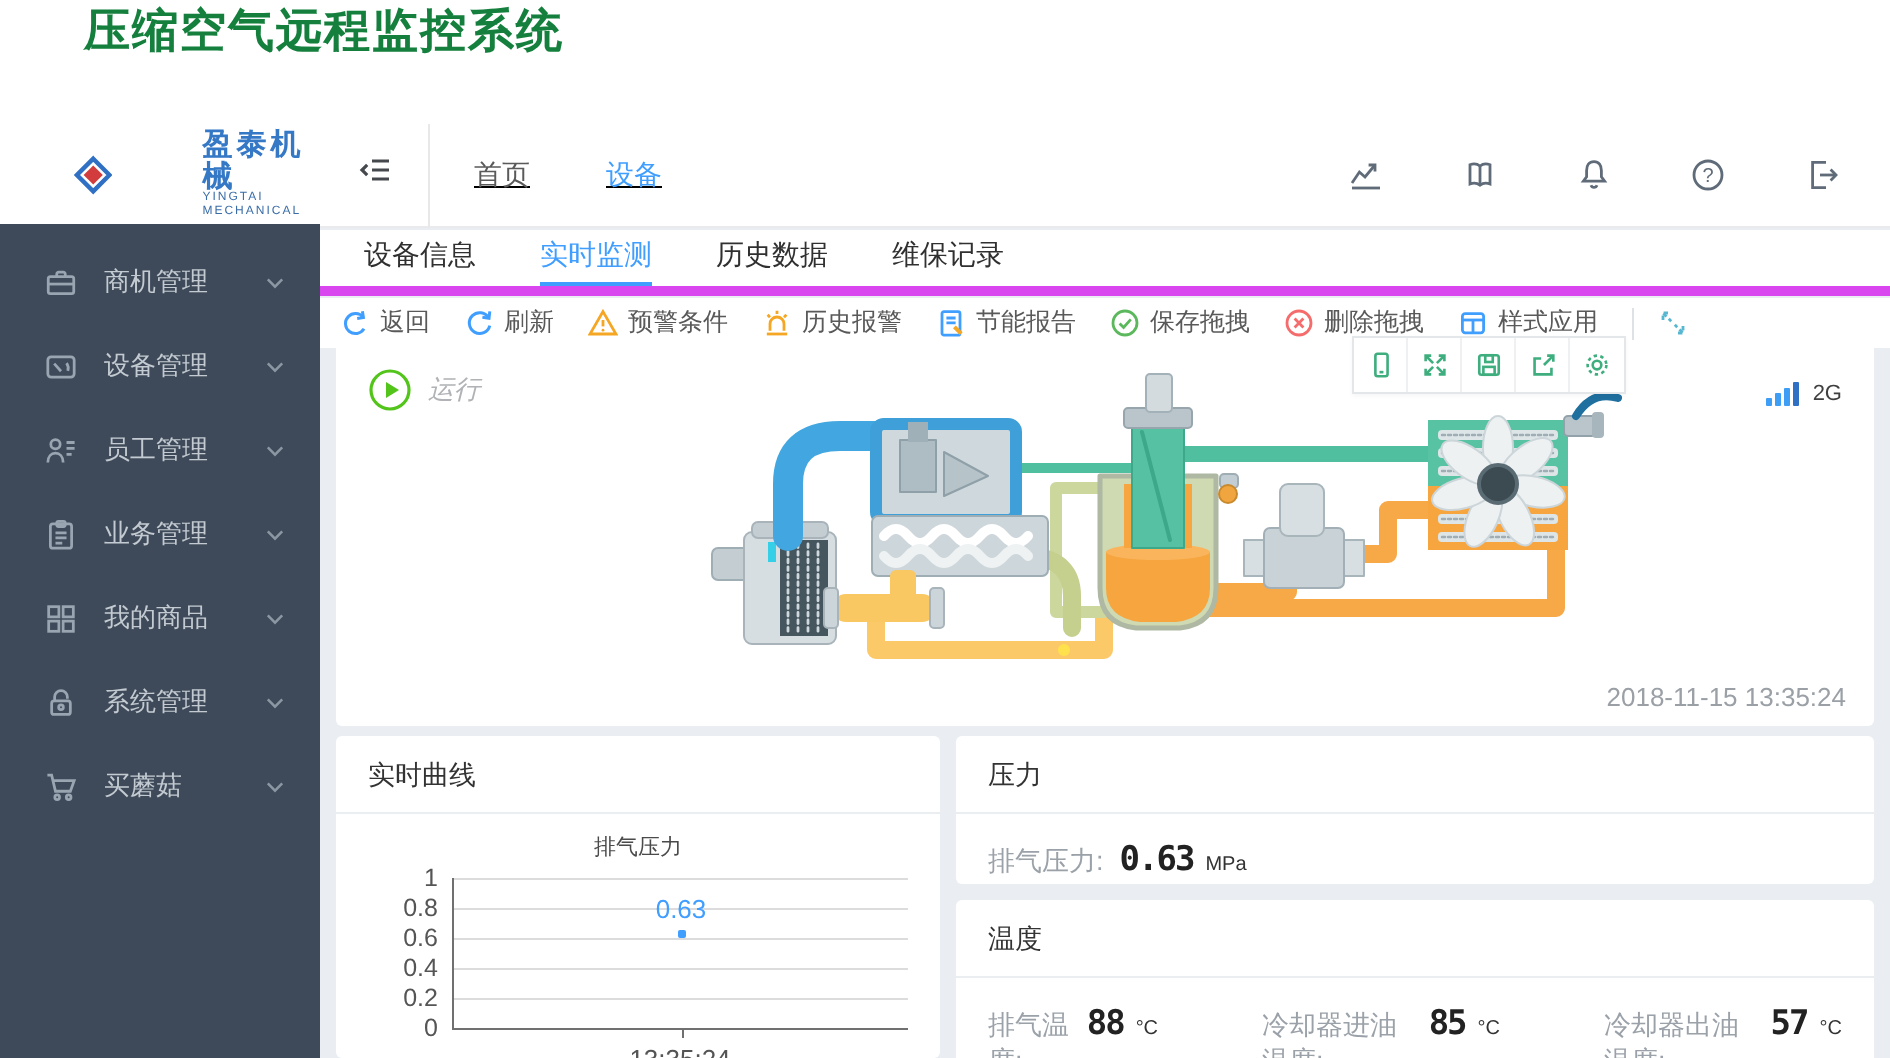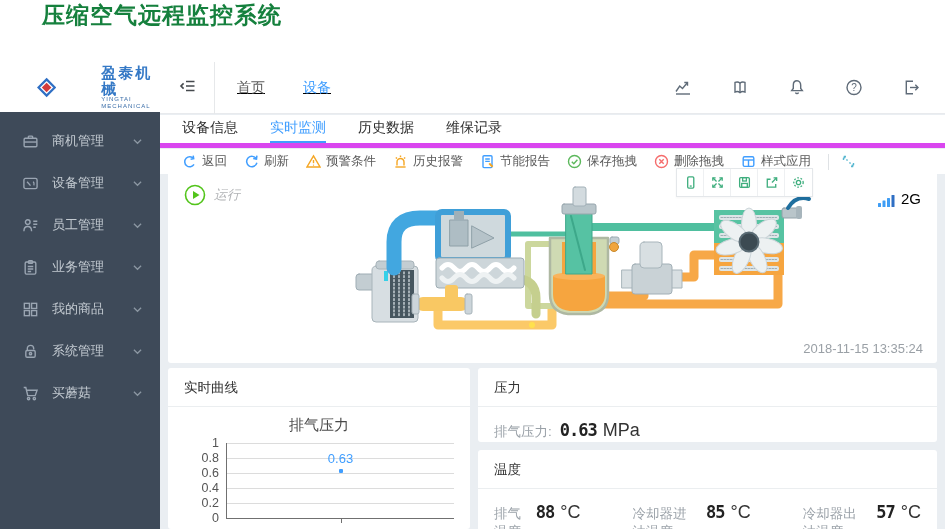--- a/index.html
+++ b/index.html
@@ -33,58 +33,58 @@
   .crumb { font-size:14px; margin-left:22px; cursor:pointer; }
   .crumb.home { color:#5a5a5a; }
   .crumb.current { color:#409eff; margin-left:38px; }
   .nav-right { margin-left:auto; display:flex; align-items:center; gap:37px; padding-right:24px; }
   .nav-icon { cursor:pointer; display:block; }
 
   .tabs-row { position:absolute; left:0; top:53px; width:100%; height:33px; background:#fff; border-bottom:5px solid #d946ef; display:flex; align-items:stretch; padding-left:22px; }
   .tab { font-size:14px; color:#303030; display:flex; align-items:center; margin-right:32px; cursor:pointer; border-bottom:2px solid transparent; }
   .tab.active { color:#409eff; border-bottom-color:#409eff; }
 
-  .toolbar-row { position:absolute; left:0; top:87px; width:100%; height:25px; background:#fff; display:flex; align-items:center; padding-left:22px; }
+  .toolbar-row { position:absolute; left:0; top:87px; width:100%; height:25px; background:#fff; display:flex; align-items:center; padding-left:10px; }
   .tool-btn { display:flex; align-items:center; margin-right:17px; cursor:pointer; }
   .tool-btn svg { display:block; margin-right:5px; }
   .tool-label { font-size:12.5px; color:#595959; }
   .tool-divider { width:1px; height:16px; background:#dfe2e5; margin:0 12px 0 0; }
   .expand-tool { cursor:pointer; }
   .expand-tool svg { display:block; }
 
   
   .mini-toolbar { position:absolute; left:516px; top:106px; height:29px; background:#fff; border:1px solid #e4e7ea; display:flex; z-index:5; box-shadow:0 1px 2px rgba(0,0,0,.04); }
   .mini-cell { width:27px; height:27px; display:flex; align-items:center; justify-content:center; border-right:1px solid #eef0f2; cursor:pointer; }
   .mini-cell:last-child { border-right:none; }
 
   
   .diagram-card { position:absolute; left:8px; top:108px; width:769px; height:193px; background:#fff; border-radius:3px; }
   .run-status { position:absolute; left:16px; top:14px; display:flex; align-items:center;font-style:italic; }
   .run-label { margin-left:8px; font-size:13px; color:#b0b2b5; }
   .signal { position:absolute; right:16px; top:20px; display:flex; align-items:flex-end; }
-  .signal-label { font-size:15px; color:#000000; margin-left:5px; }
+  .signal-label { font-size:11px; color:#404040; margin-left:5px; }
   .timestamp { position:absolute; right:14px; bottom:7px; font-size:13px; color:#9aa0a6; }
   .diagram-svg { position:absolute; left:158px; top:12px; }
 
   
   .card { background:#fff; border-radius:3px; position:absolute; }
   .card-header { padding:11px 16px 9px 16px; font-size:13.5px; color:#333; border-bottom:1px solid #ebeef0; }
   .curve-card { left:8px; top:306px; width:302px; height:161px; }
   .pressure-card { left:318px; top:306px; width:459px; height:74px; }
   .temp-card { left:318px; top:388px; width:459px; height:141px; }
 
   .metric-row { display:flex; align-items:center; padding:13px 16px; }
   .metric { display:flex; align-items:baseline; margin-right:52px; }
   .metric:last-child { margin-right:0; }
   .metric-label { font-size:13.5px; color:#9aa1a8; }
   .metric-value { font-family:"DejaVu Sans Mono",monospace; font-weight:bold; font-size:17px; color:#222; margin:0 6px 0 8px; letter-spacing:-1px; }
-  .metric-unit { font-size:18px; color:#333; }
-
-  
-  .chart-title { text-align:center; margin-top:9px; font-size:15px; color:#4a4a4a; }
+  .metric-unit { font-size:10px; color:#333; }
+
+  
+  .chart-title { text-align:center; margin-top:9px; font-size:11px; color:#4a4a4a; }
   .plot-wrap { position:relative; margin:8px 0 0 58px; width:228px; height:76px; border-left:1.5px solid #707070; border-bottom:1.5px solid #707070; }
   .grid-row { height:20%; border-top:1px solid #dcdcdc; }
   .y-labels span { position:absolute; right:calc(100% + 8px); width:30px; text-align:right; font-size:12.5px; color:#555; }
   .y-labels span:nth-child(1){ top:-7px; } .y-labels span:nth-child(2){ top:calc(20% - 7px); }
   .y-labels span:nth-child(3){ top:calc(40% - 7px); } .y-labels span:nth-child(4){ top:calc(60% - 7px); }
   .y-labels span:nth-child(5){ top:calc(80% - 7px); } .y-labels span:nth-child(6){ top:calc(100% - 7px); }
   .chart-point { position:absolute; left:50%; width:4px; height:4px; margin-left:-2px; background:#409eff; border-radius:1px; }
   .chart-point-label { position:absolute; left:50%; transform:translateX(-50%); color:#409eff; font-size:13px; }
   .x-tick { position:absolute; left:50%; bottom:-5px; width:1.5px; height:4px; background:#707070; }
   .x-label { margin-left:58px; width:228px; text-align:center; font-size:13px; color:#555; margin-top:7px; }

